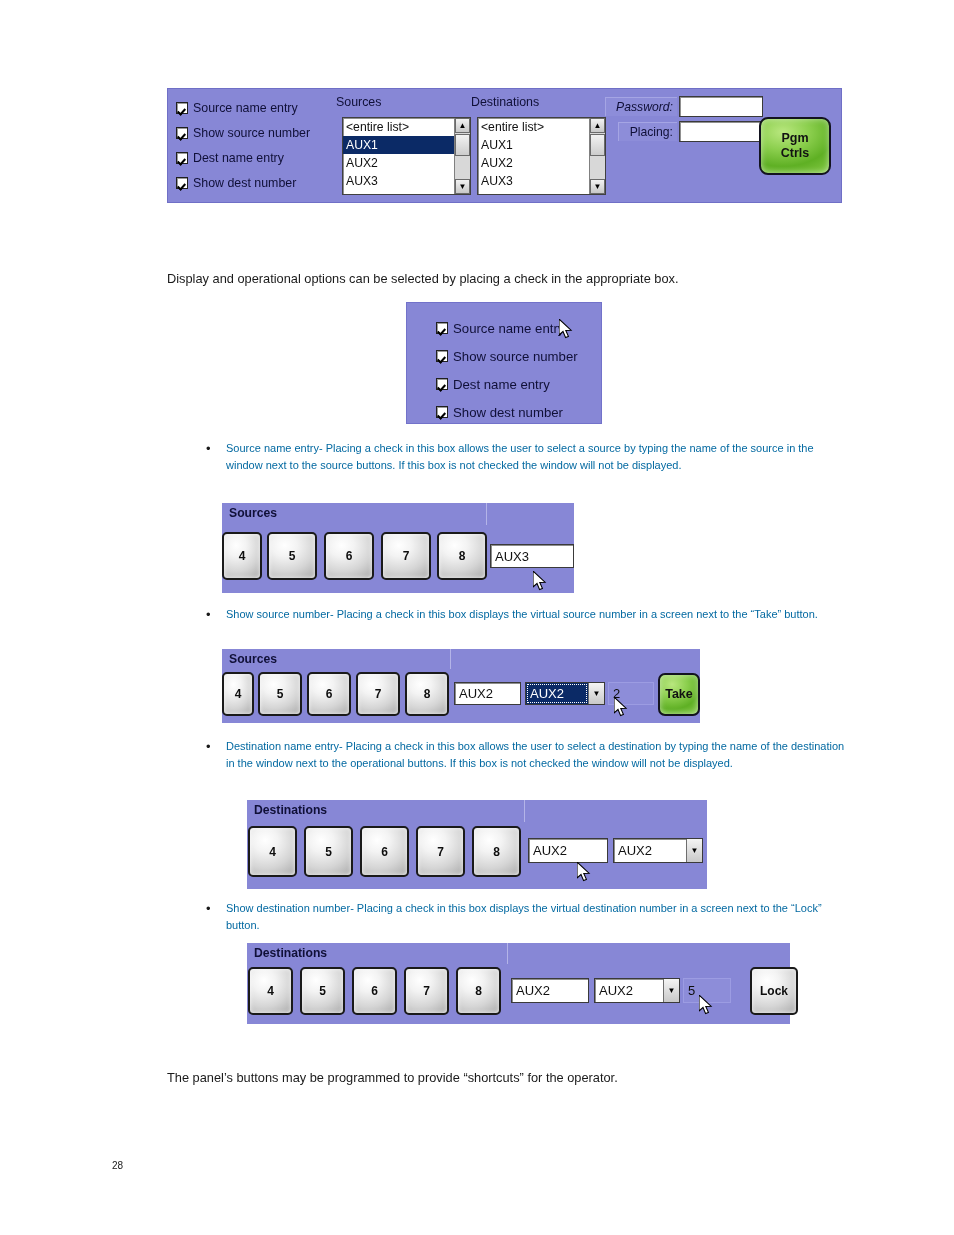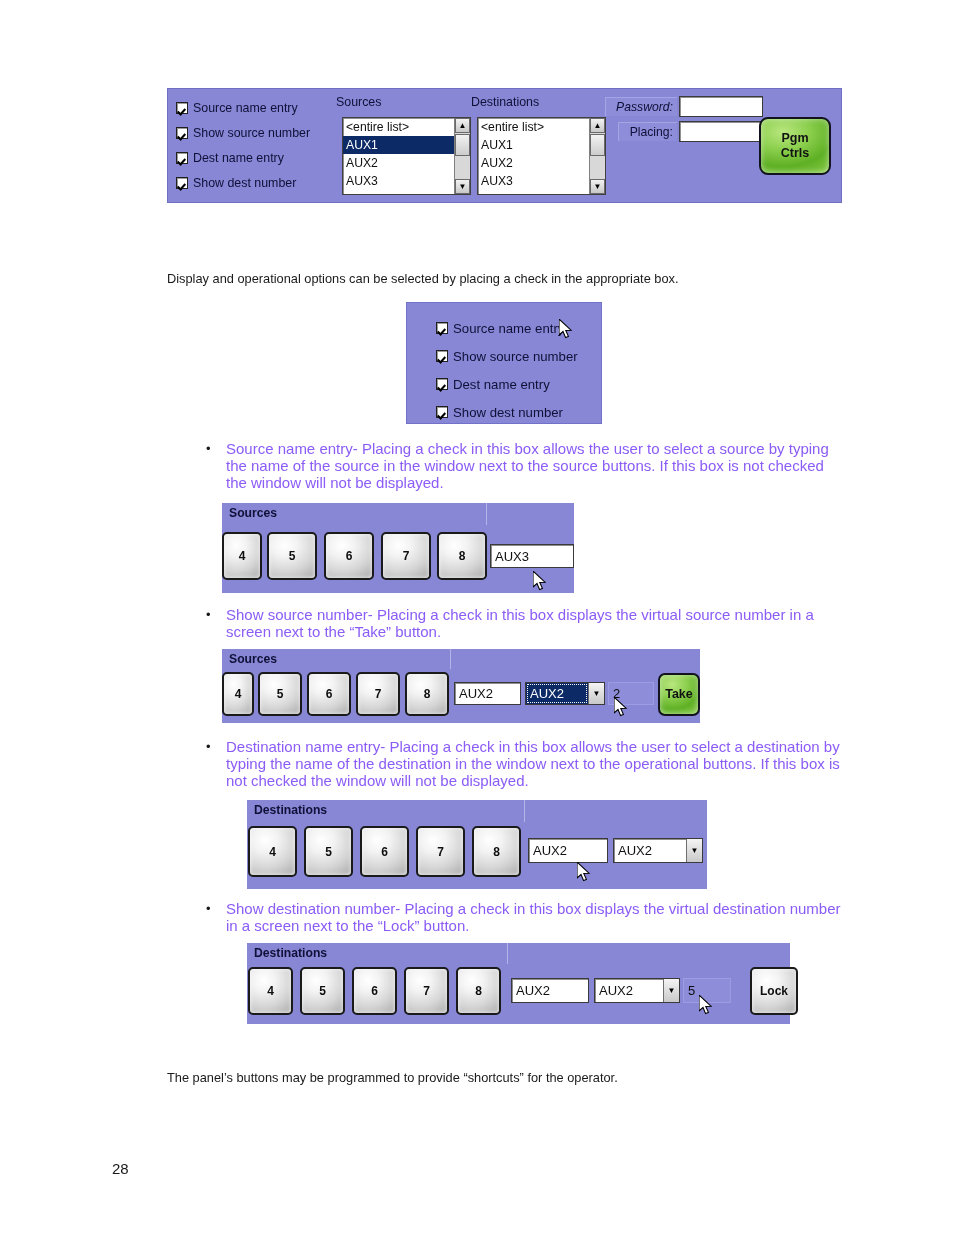--- a/index.html
+++ b/index.html
@@ -30,29 +30,29 @@
     width: 36px;
     flex: 0 0 36px;
     font-size: 13px;
     line-height: 17px;
     text-align: left;
     padding-left: 16px;
     color: #1a1a1a;
   }
   .bullet-text {
     flex: 1 1 auto;
-    font-size: 15px;
+    font-size: 11px;
     line-height: 17px;
-    color: #8b5cf6;
+    color: #0369a1;
   }
   .page-number {
     position: absolute;
     left: 112px;
     top: 1160px;
-    font-size: 15px;
+    font-size: 10px;
     color: #1a1a1a;
   }
 
   
   .vp-panel {
     position: absolute;
     background: #8787d6;
     border: 1px solid #7676cc;
   }
 

